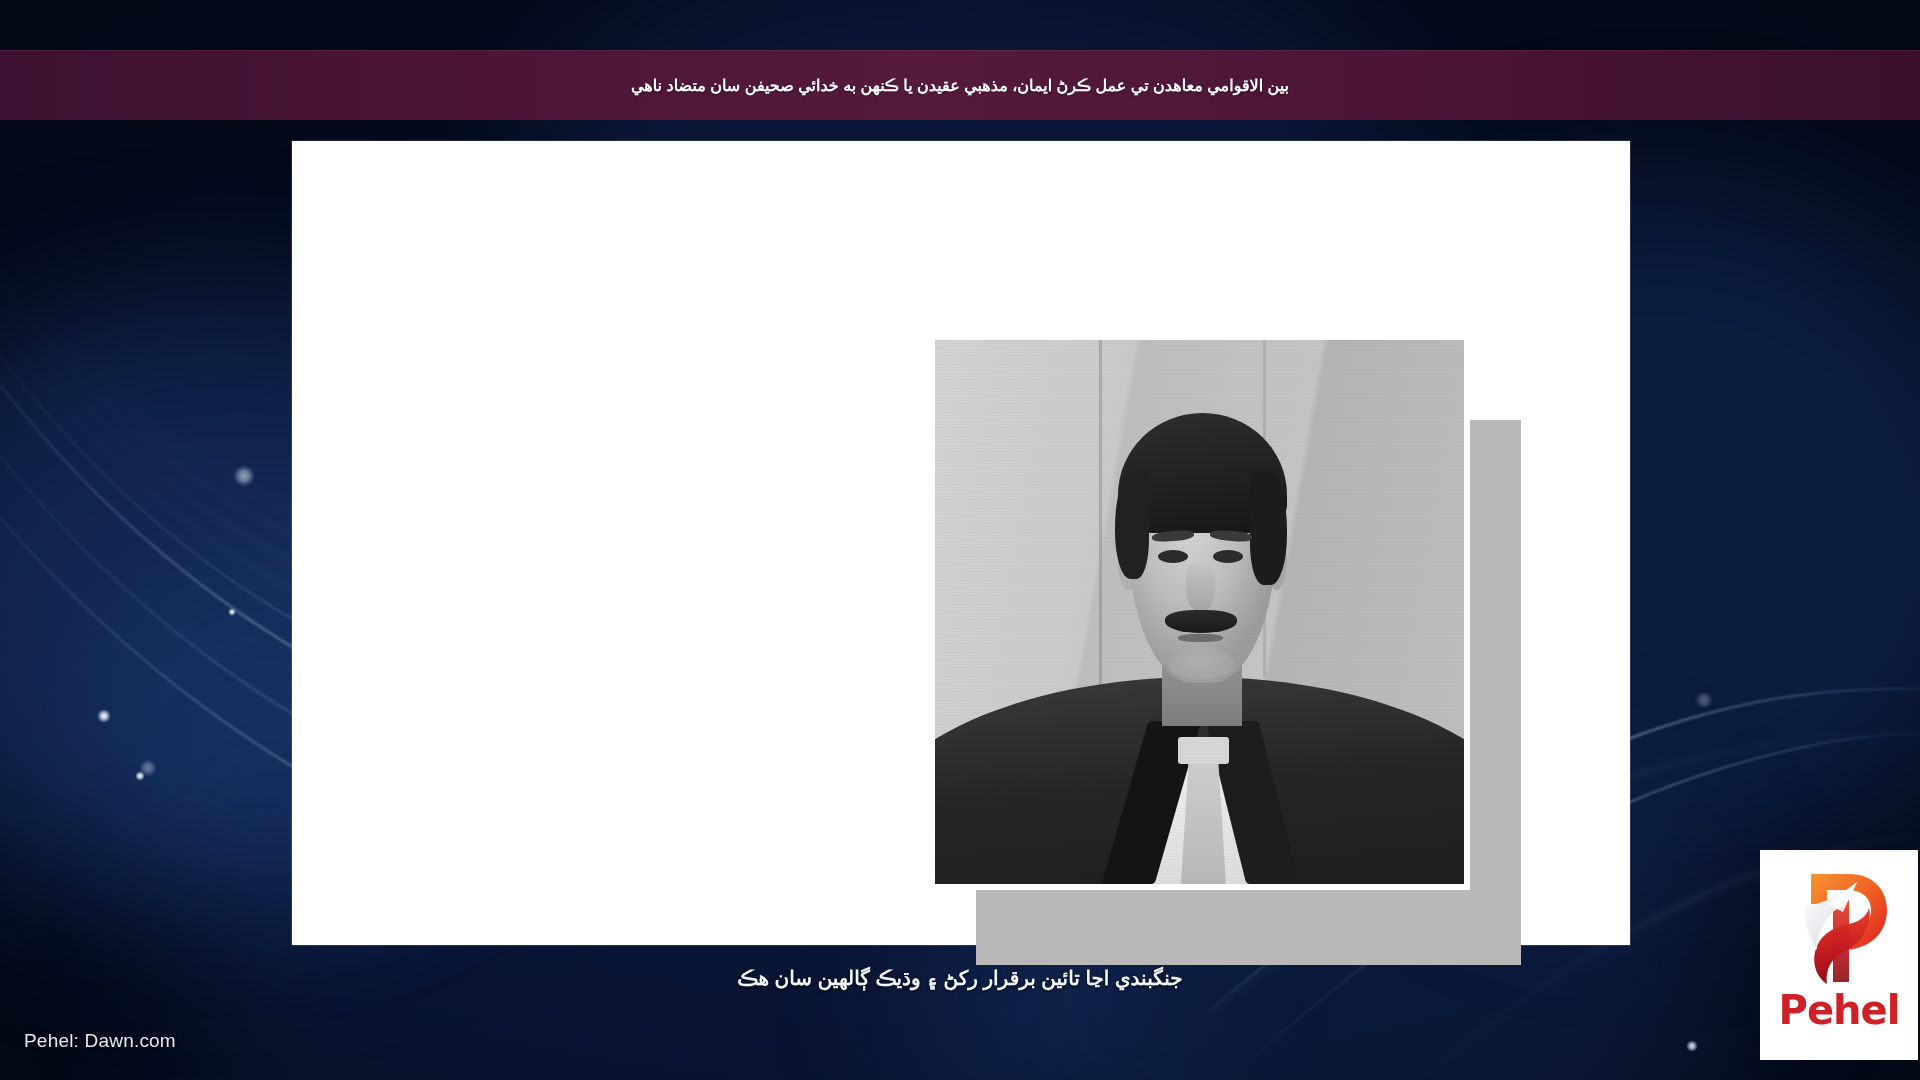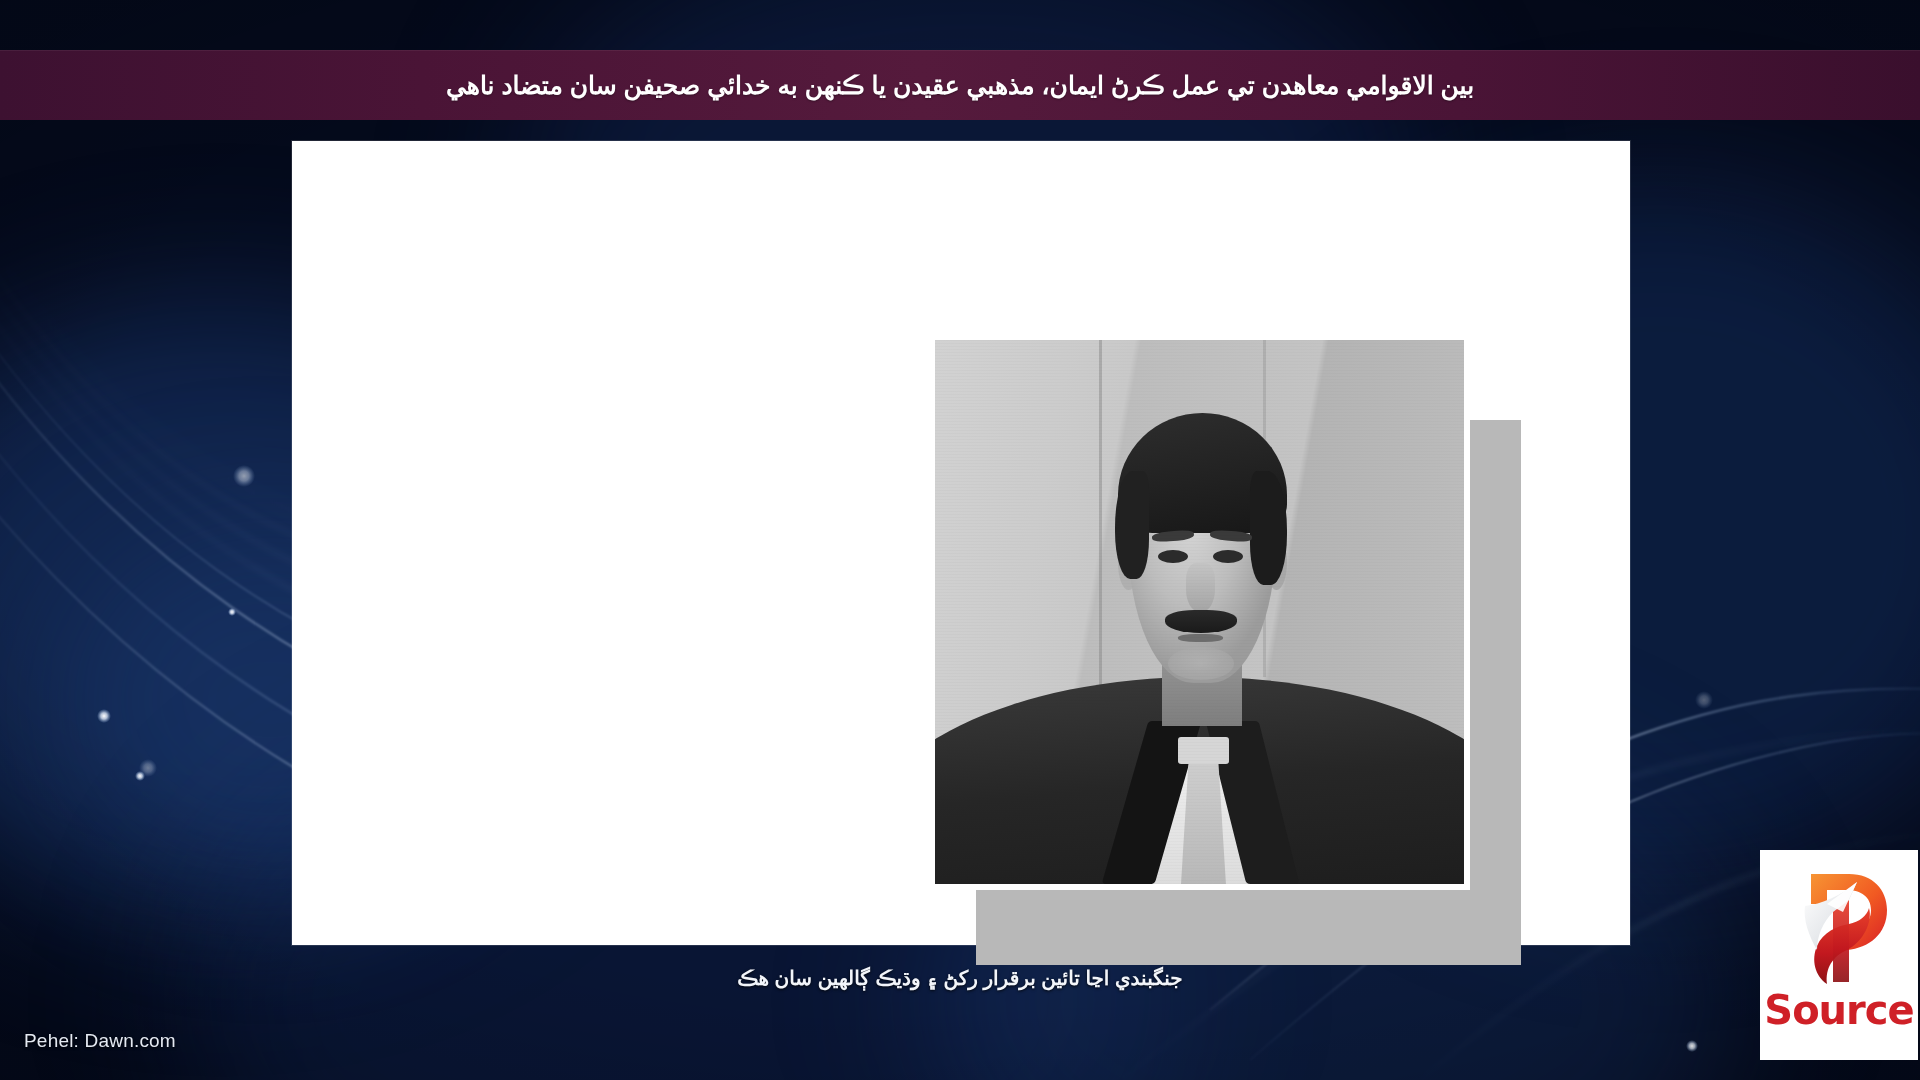--- a/index.html
+++ b/index.html
@@ -48,21 +48,21 @@
     position:absolute;
     left:0; top:50px;
     width:1920px; height:70px;
     background:linear-gradient(90deg,#3d1131 0%, #4a1436 22%, #551a3c 48%, #4a1436 76%, #3a0f2d 100%);
     display:flex; align-items:center; justify-content:center;
     box-shadow:0 1px 0 rgba(255,255,255,.06) inset;
   }
   #title-banner .banner-text {
     direction:rtl;
     color:#ffffff;
-    font-size:25px;
+    font-size:16px;
     font-weight:600;
     letter-spacing:.2px;
     white-space:nowrap;
     text-shadow:0 1px 2px rgba(0,0,0,.35);
   }
 
   
   #slide {
     position:absolute;
     left:292px; top:141px;
@@ -381,16 +381,16 @@
                L60,72 C 74,71 84,63 84,50 C 84,37 74,30 60,30 L40,30 L40,44 L24,44 Z" fill="url(#pOr)"></path>
       <path d="M60,90 C 46,96 38,108 40,124 C 28,116 24,100 30,86
                C 36,72 50,66 62,64 C 72,62 80,56 82,48 C 86,62 76,82 60,90 Z" fill="url(#pRd)"></path>
 
       <path d="M46,38 L62,38 L62,122 L46,122 Z" fill="url(#pRd)" opacity=".92"></path>
 
       <path d="M18,46 C 34,44 54,36 70,22 L62,40 L46,52 C 36,62 30,76 30,90
                C 22,76 16,60 18,46 Z" fill="url(#pSil)"></path>
       <path d="M70,22 L56,52 L40,44 Z" fill="#ffffff" opacity=".9"></path>
     </svg>
-    <div id="logo-wordmark">Source</div>
+    <div id="logo-wordmark">Pehel</div>
   </div>
 
 </div>
 
 </body></html>

